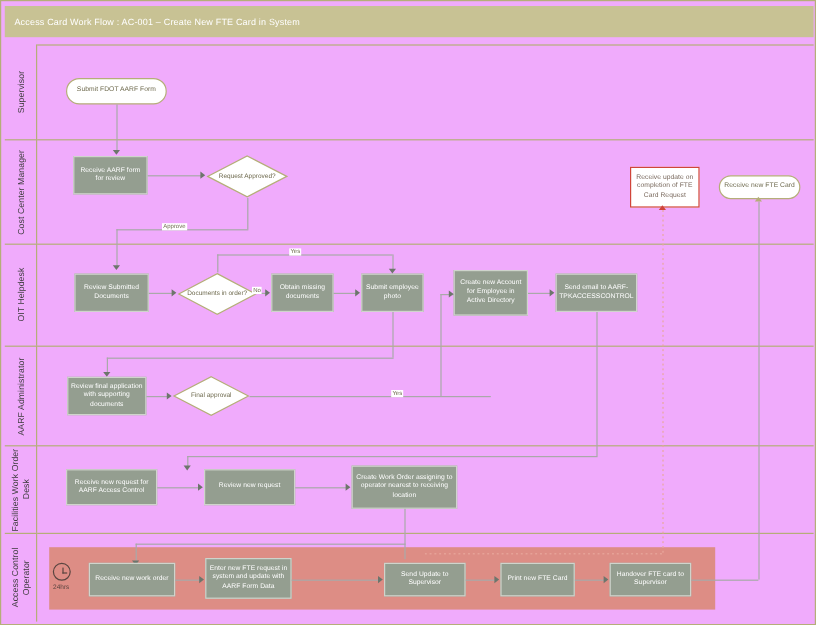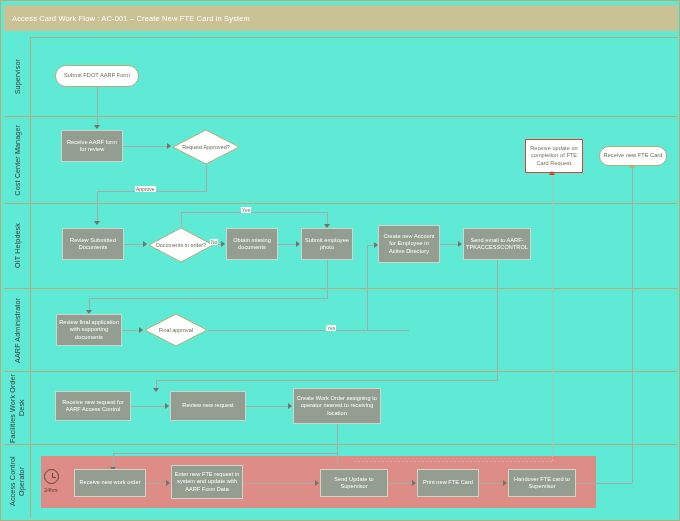--- a/index.html
+++ b/index.html
@@ -1,17 +1,17 @@
 <!DOCTYPE html>
 <html><head>
 <meta charset="utf-8">
 <style>
   html,body{margin:0;padding:0;background:#ffffff;}
   body{width:680px;height:521px;font-family:"Liberation Sans",sans-serif;overflow:hidden;}
-  #page{position:relative;width:680px;height:521px;box-sizing:border-box;border:1px solid #b5ae79;background:#5eead4;}
+  #page{position:relative;width:680px;height:521px;box-sizing:border-box;border:1px solid #b5ae79;background:#f0abfc;}
 
   
   .title-band{position:absolute;left:3px;top:4px;width:674px;height:26px;background:#c8c294;
     display:flex;align-items:center;}
   .title-text{color:#ffffff;font-size:7.5px;letter-spacing:.15px;padding-left:8px;white-space:nowrap;}
   .lane-label{position:absolute;left:3px;width:27px;box-sizing:border-box;
     border-right:1px solid #b5ae79;display:flex;align-items:center;justify-content:center;}
   .lane-label span{writing-mode:vertical-rl;transform:rotate(180deg);font-size:7.2px;color:#3b3b3b;
     text-align:center;line-height:9px;letter-spacing:.1px;}
 

